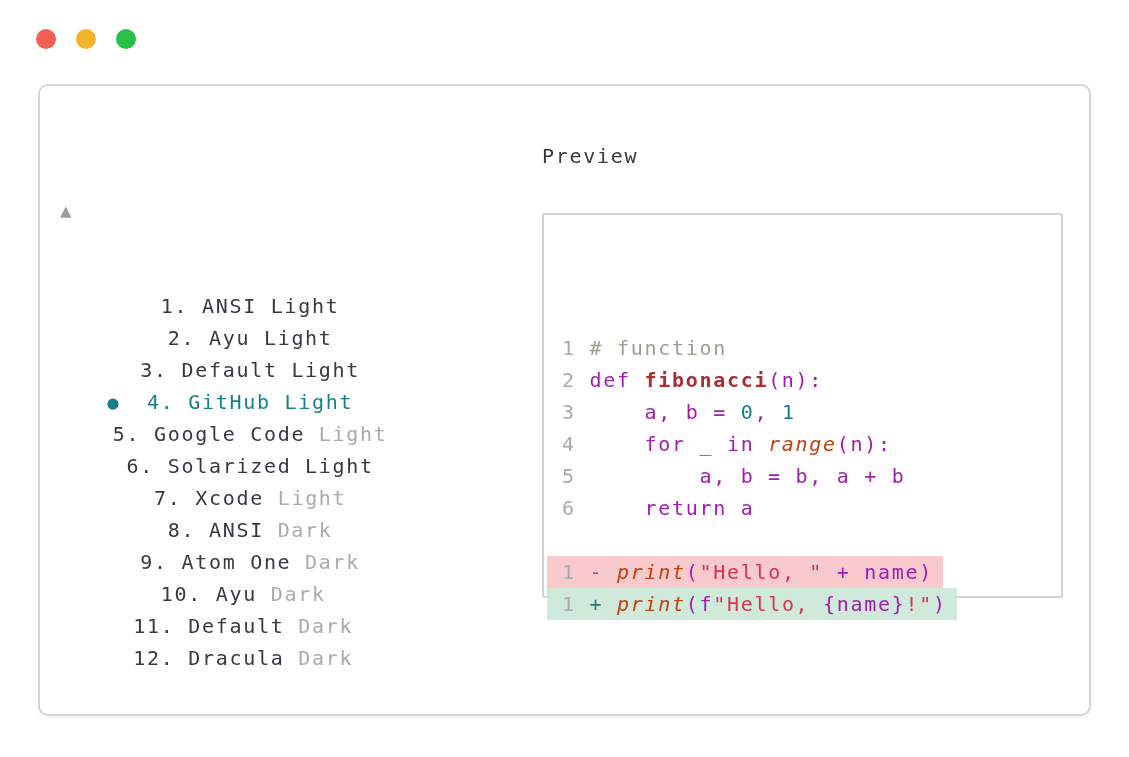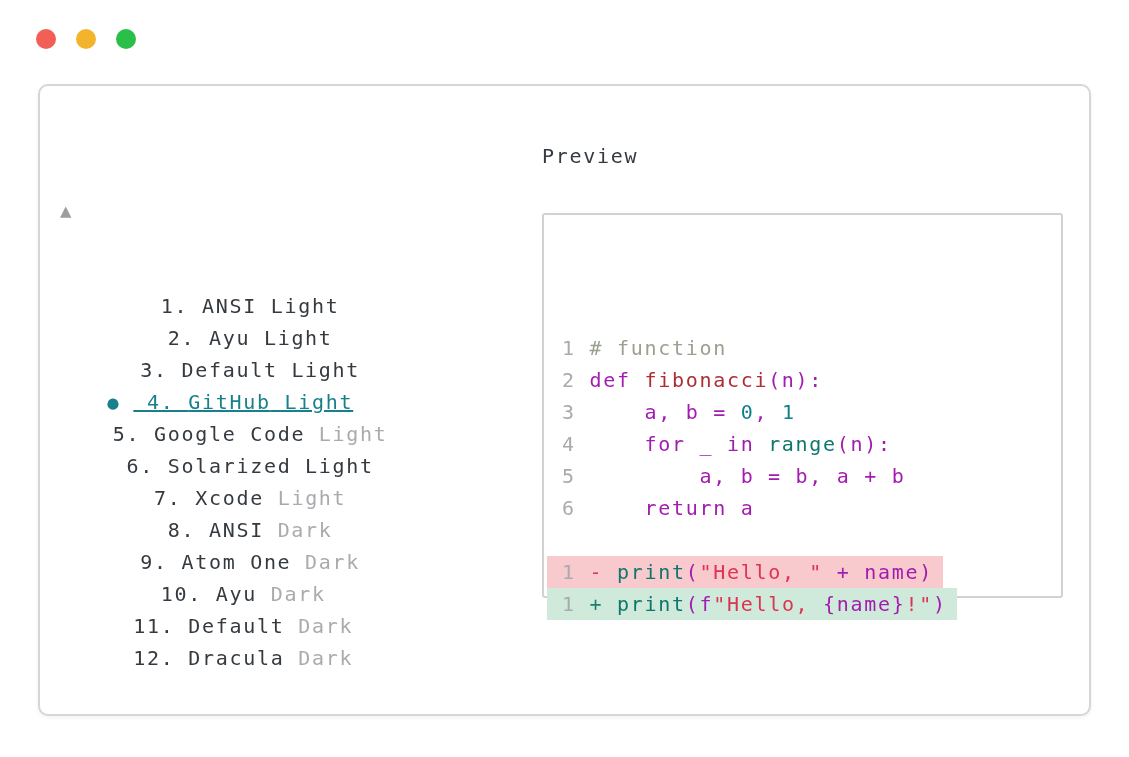--- a/index.html
+++ b/index.html
@@ -20,35 +20,35 @@
          box-shadow:0 2px 4px rgba(0,0,0,.05);background:#fff;}
 
   .mono{font-size:20px;letter-spacing:1.7px;line-height:32px;white-space:pre;}
 
   .left-col{position:absolute;left:20px;top:44px;}
   .prompt-line{height:32px;color:#343a40;}
   .scroll-up{height:32px;color:#9b9ea1;font-size:19px;}
   .theme-row{height:32px;cursor:pointer;text-align:center;}
   .bullet{display:inline-block;width:39px;color:#17808a;font-size:19px;}
   .theme-row .hidden-bullet{visibility:hidden;}
-  .theme-row.selected{color:#17808a;text-decoration:underline;}
+  .theme-row.selected{color:#17808a;}
   .dim{color:#a8abae;}
 
   
   .preview-label{position:absolute;left:502px;top:54px;height:32px;}
   .preview-box{position:absolute;left:502px;top:91px;width:521px;height:385px;
                box-sizing:border-box;border:2px solid #d2d2d2;border-radius:3px;
                padding:53px 0 0 18px;background:#fff;margin-top:36px;}
   .code-line{height:32px;}
   .ln{color:#a8abae;}
   .tok-code{color:#a21caf;}
   .tok-comment{color:#9aa18f;}
-  .tok-func{color:#ae2c34;}
+  .tok-func{color:#ae2c34;font-weight:bold;}
   .tok-num{color:#0f7e89;}
-  .tok-blue{color:#0f766e;}
+  .tok-blue{color:#c2410c;font-style:italic;}
   .tok-str{color:#dd3352;}
   .tok-minus{color:#d23b52;}
   .tok-plus{color:#1f7e6b;}
   .hl{display:inline-block;margin-left:-15px;padding-left:15px;padding-right:10px;}
   .hl.removed{background:#f8c9cd;}
   .hl.added{background:#cfe9da;}
 </style>
 </head>
 <body>
 

